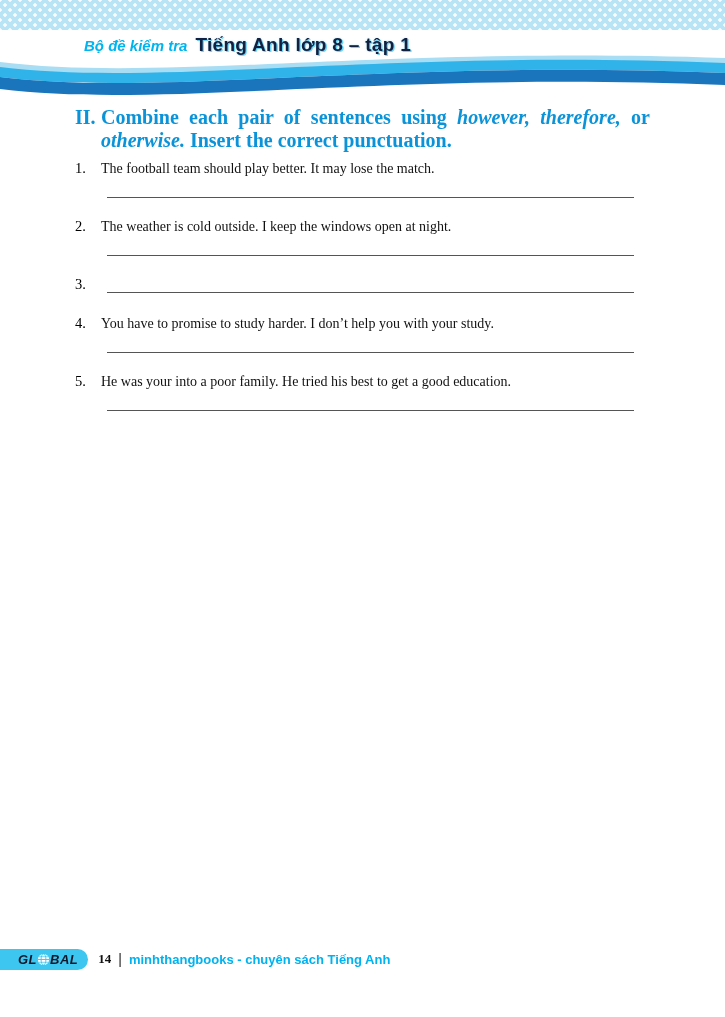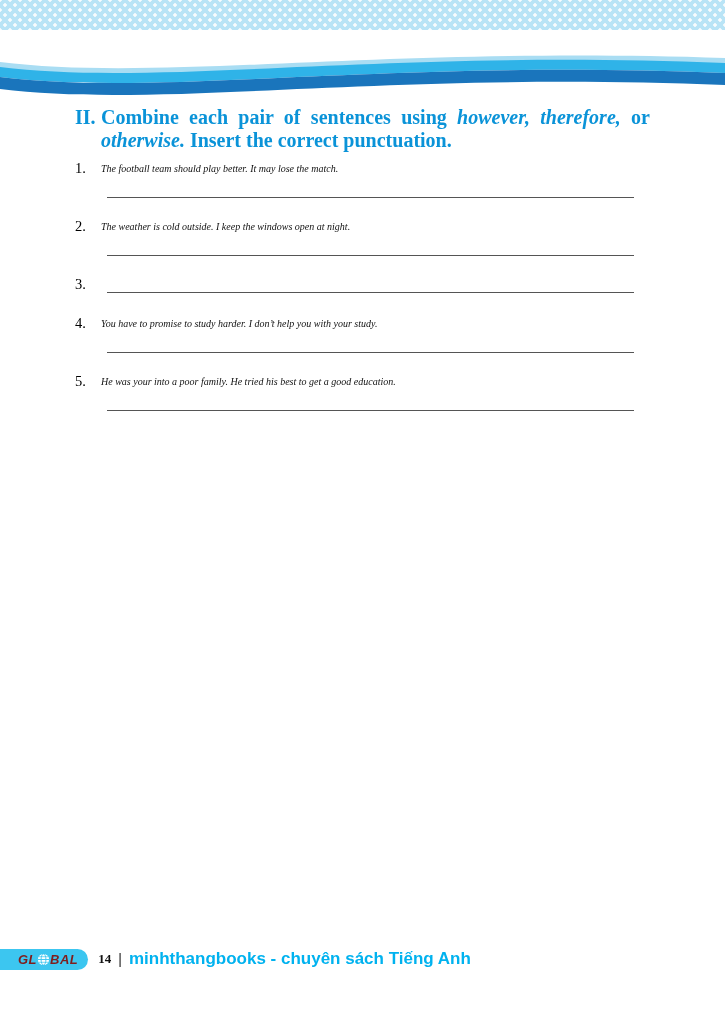--- a/index.html
+++ b/index.html
@@ -47,57 +47,61 @@
     color:#0a93d8; font-weight:bold; font-size:20px; line-height:23px;
   }
   .ex-num { width:26px; flex:0 0 26px; }
   .ex-text { flex:1; text-align:justify; }
   .ex-text .it { font-style:italic; }
 
   .items { position:absolute; top:158px; left:75px; width:575px; }
   .item { display:flex; margin-bottom:18px; }
   .item-num { width:26px; flex:0 0 26px; font-size:14.5px; line-height:21px; }
   .item-body { flex:1; }
-  .item-text { font-size:10px; line-height:21px; text-align:justify; color:#111;font-style:italic; }
+  .item-text { font-size:14px; line-height:21px; text-align:justify; color:#111; }
   .answer-line {
     height:0; border-bottom:1px solid #555;
     margin:18px 16px 0 6px;
   }
 
   
   .footer {
     position:absolute; top:946px; left:0; right:0; height:26px;
     display:flex; align-items:center;
     font-family:"Liberation Sans", sans-serif;
   }
   .logo {
     display:flex; align-items:center; gap:0;
-    background:#3cc6f0; color:#7f1d1d;
+    background:#3cc6f0; color:#0f172a;
     font-weight:bold; font-style:italic; font-size:13px;
     padding:3px 10px 3px 18px;
     border-radius:0 11px 11px 0;
     letter-spacing:.5px;
   }
   .globe { width:13px; height:13px; display:inline-block; }
   .page-num {
     margin-left:10px; font-family:Liberation Serif, serif;
     font-weight:bold; font-size:13px; color:#111;
   }
   .sep { margin-left:7px; color:#222; font-size:14px; }
   .publisher {
-    margin-left:7px; color:#00b2ef; font-weight:bold; font-size:17px;
+    margin-left:7px; color:#00b2ef; font-weight:bold; font-size:13px;
   }
 </style>
 </head>
 <body>
 
 <div class="page">
 
   <div class="dots-band"></div>
 
+  <div class="title-row">
+    <span class="series-title">Bộ đề kiểm tra</span>
+    <span class="book-title">Tiếng Anh lớp 8 – tập 1</span>
+  </div>
 
   <svg class="waves" viewBox="0 0 725 48" preserveAspectRatio="none">
     <path d="M0,10 C160,30 380,-6 725,6 L725,13 C380,1 160,38 0,19 Z" fill="#a9ddf3"></path>
     <path d="M0,15 C160,35 380,-3 725,11 L725,21 C380,7 160,45 0,25 Z" fill="#2fb3e8"></path>
     <path d="M0,25 C160,45 380,7 725,21 L725,33 C380,19 160,57 0,37 Z" fill="#1a75bc"></path>
   </svg>
 
   <div class="exercise-heading">
     <span class="ex-num">II.</span>
     <p class="ex-text"><span>Combine each pair of sentences using </span><span class="it">however, therefore,</span><span> or </span><span class="it">otherwise.</span><span> Insert the correct punctuation.</span></p>

